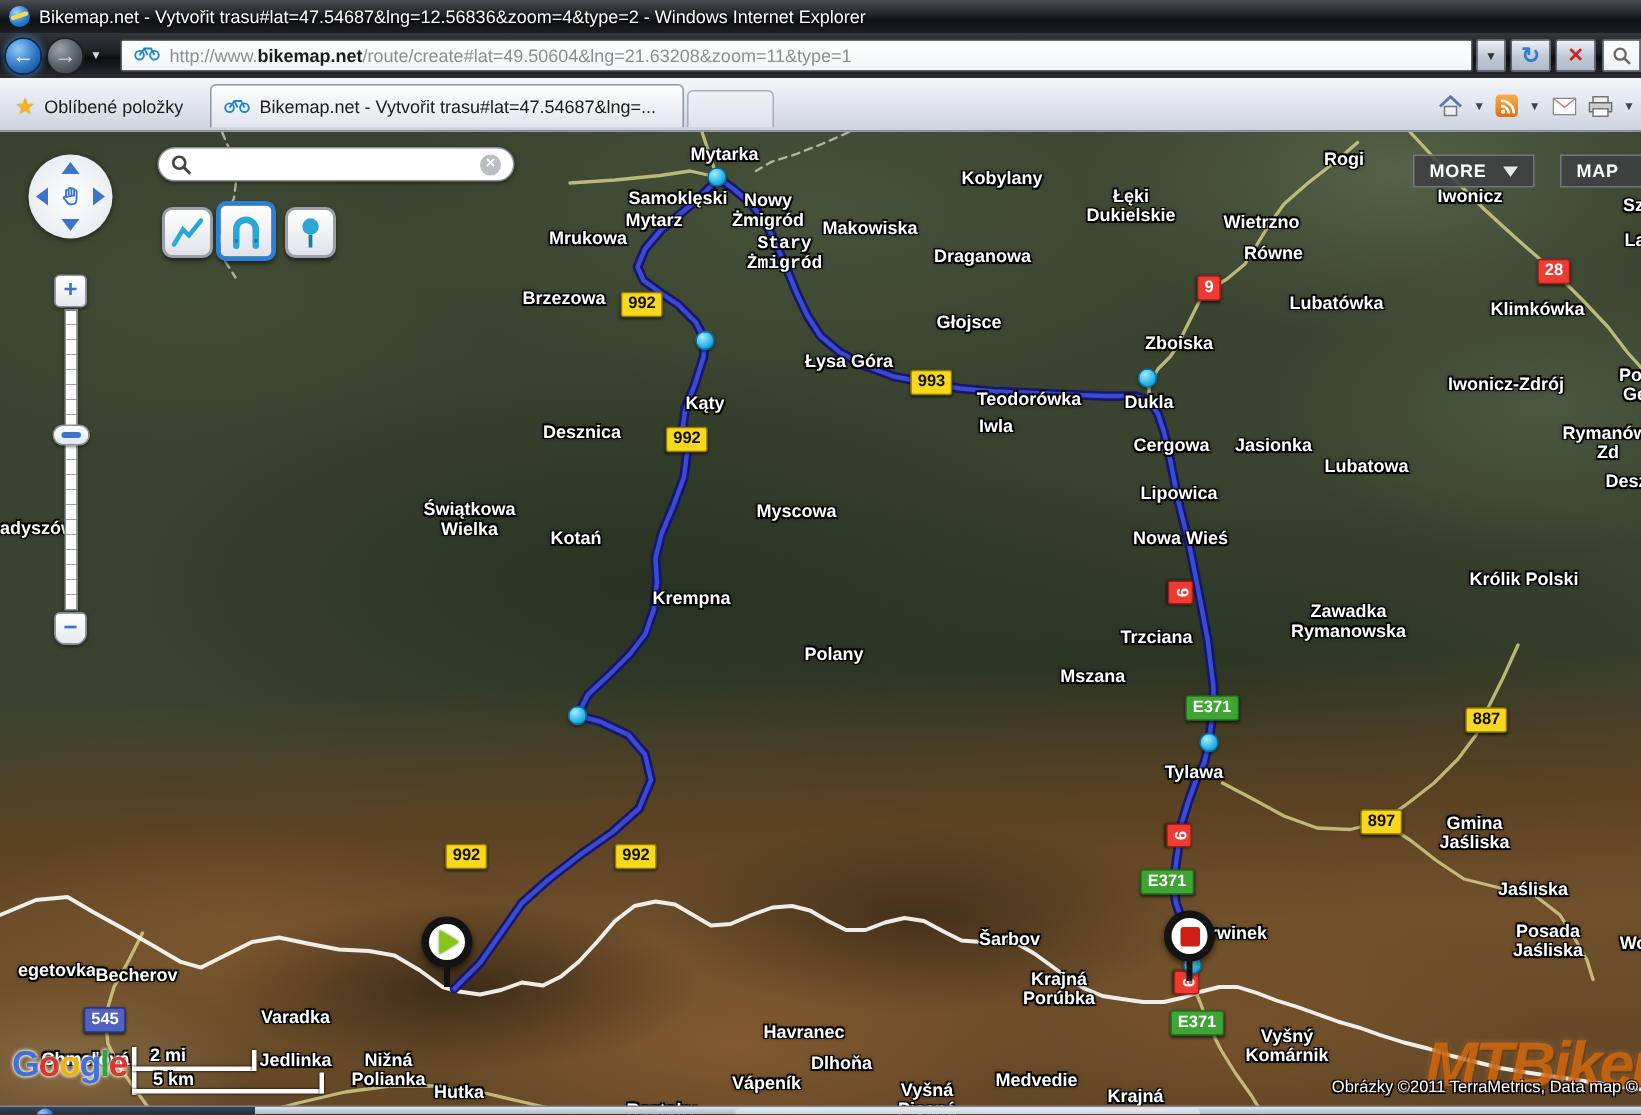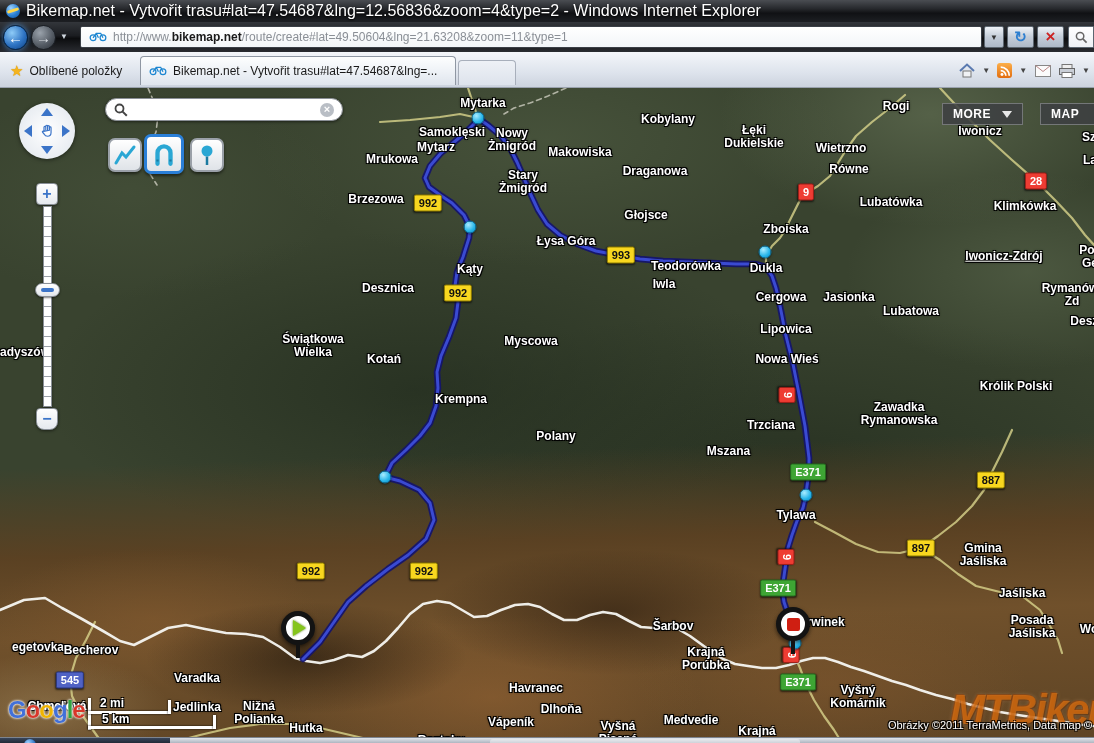--- a/index.html
+++ b/index.html
@@ -9,21 +9,21 @@
 
   
   .titlebar { position:absolute; left:0; top:0; width:1094px; height:22px;
     background:linear-gradient(#4a4d52 0%, #26282c 40%, #101114 60%, #1d1f23 100%);
     display:flex; align-items:center; padding-left:6px; }
   .ie-logo { width:14px; height:14px; margin-right:6px; border-radius:50%;
     background:radial-gradient(circle at 35% 30%, #9fd4ff, #2a7fd4 55%, #10509a);
     position:relative; flex:none; }
   .ie-logo::after { content:""; position:absolute; left:1px; top:5px; width:12px; height:3px;
     background:#ffd84a; border-radius:2px; transform:rotate(-18deg); }
-  .title-text { color:#fff; font-size:16px; text-shadow:0 1px 2px #000; white-space:nowrap; }
+  .title-text { color:#fff; font-size:12px; text-shadow:0 1px 2px #000; white-space:nowrap; }
 
   .navbar { position:absolute; left:0; top:22px; width:1094px; height:30px;
     background:linear-gradient(#33363b 0%, #1b1d21 45%, #0c0d0f 55%, #2a2c31 100%); }
   .navbtn { position:absolute; border-radius:50%; width:25px; height:25px; top:3px;
     display:flex; align-items:center; justify-content:center;
     font-size:15px; font-weight:bold; color:#fff; }
   .back  { left:3px;  background:radial-gradient(circle at 35% 30%, #8ecbf7, #2f74c4 55%, #0d3f80);
            border:1px solid #06284f; box-shadow:0 0 6px rgba(90,170,255,.7); }
   .fwd   { left:31px; background:radial-gradient(circle at 35% 30%, #9aa2ab, #565d66 55%, #2b3037);
            border:1px solid #1a1e24; color:#d8dde2; }
@@ -306,37 +306,37 @@
 Dukielskie</div>
         <div class="plabel" style="left: 896px; top: 18px;">Rogi</div>
         <div class="plabel" style="left: 980px; top: 43px;">Iwonicz</div>
         <div class="plabel" style="left: 841px; top: 60px;">Wietrzno</div>
         <div class="plabel" style="left: 849px; top: 81px;">Równe</div>
         <div class="plabel" style="left: 891px; top: 114px;">Lubatówka</div>
         <div class="plabel" style="left: 1025px; top: 118px;">Klimkówka</div>
         <div class="plabel" style="left: 452px; top: 44px;">Samoklęski</div>
         <div class="plabel" style="left: 392px; top: 71px;">Mrukowa</div>
         <div class="plabel" style="left: 436px; top: 59px;">Mytarz</div>
-        <div class="plabel" style="left: 523px; top: 94px;">Stary
+        <div class="plabel" style="left: 523px; top: 81px; font-family: Liberation Mono, monospace;">Stary
 Żmigród</div>
         <div class="plabel" style="left: 655px; top: 83px;">Draganowa</div>
         <div class="plabel" style="left: 376px; top: 111px;">Brzezowa</div>
         <div class="plabel" style="left: 646px; top: 127px;">Głojsce</div>
         <div class="plabel" style="left: 786px; top: 141px;">Zboiska</div>
         <div class="plabel" style="left: 566px; top: 153px;">Łysa Góra</div>
         <div class="plabel" style="left: 686px; top: 178px;">Teodorówka</div>
         <div class="plabel" style="left: 766px; top: 180px;">Dukla</div>
         <div class="plabel" style="left: 470px; top: 181px;">Kąty</div>
         <div class="plabel" style="left: 664px; top: 196px;">Iwla</div>
         <div class="plabel" style="left: 781px; top: 209px;">Cergowa</div>
         <div class="plabel" style="left: 849px; top: 209px;">Jasionka</div>
         <div class="plabel" style="left: 388px; top: 200px;">Desznica</div>
         <div class="plabel" style="left: 786px; top: 241px;">Lipowica</div>
         <div class="plabel" style="left: 911px; top: 223px;">Lubatowa</div>
-        <div class="plabel" style="left: 1004px; top: 168px; text-decoration: underline;">Iwonicz-Zdrój</div>
+        <div class="plabel" style="left: 1004px; top: 168px;">Iwonicz-Zdrój</div>
         <div class="plabel" style="left: 1072px; top: 207px;">Rymanów-Zd</div>
         <div class="plabel" style="left: 313px; top: 258px;">Świątkowa
 Wielka</div>
         <div class="plabel" style="left: 384px; top: 271px;">Kotań</div>
         <div class="plabel" style="left: 531px; top: 253px;">Myscowa</div>
         <div class="plabel" style="left: 787px; top: 271px;">Nowa Wieś</div>
         <div class="plabel" style="left: 1016px; top: 298px;">Królik Polski</div>
         <div class="plabel" style="left: 461px; top: 311px;">Krempna</div>
         <div class="plabel" style="left: 556px; top: 348px;">Polany</div>
         <div class="plabel" style="left: 771px; top: 337px;">Trzciana</div>

